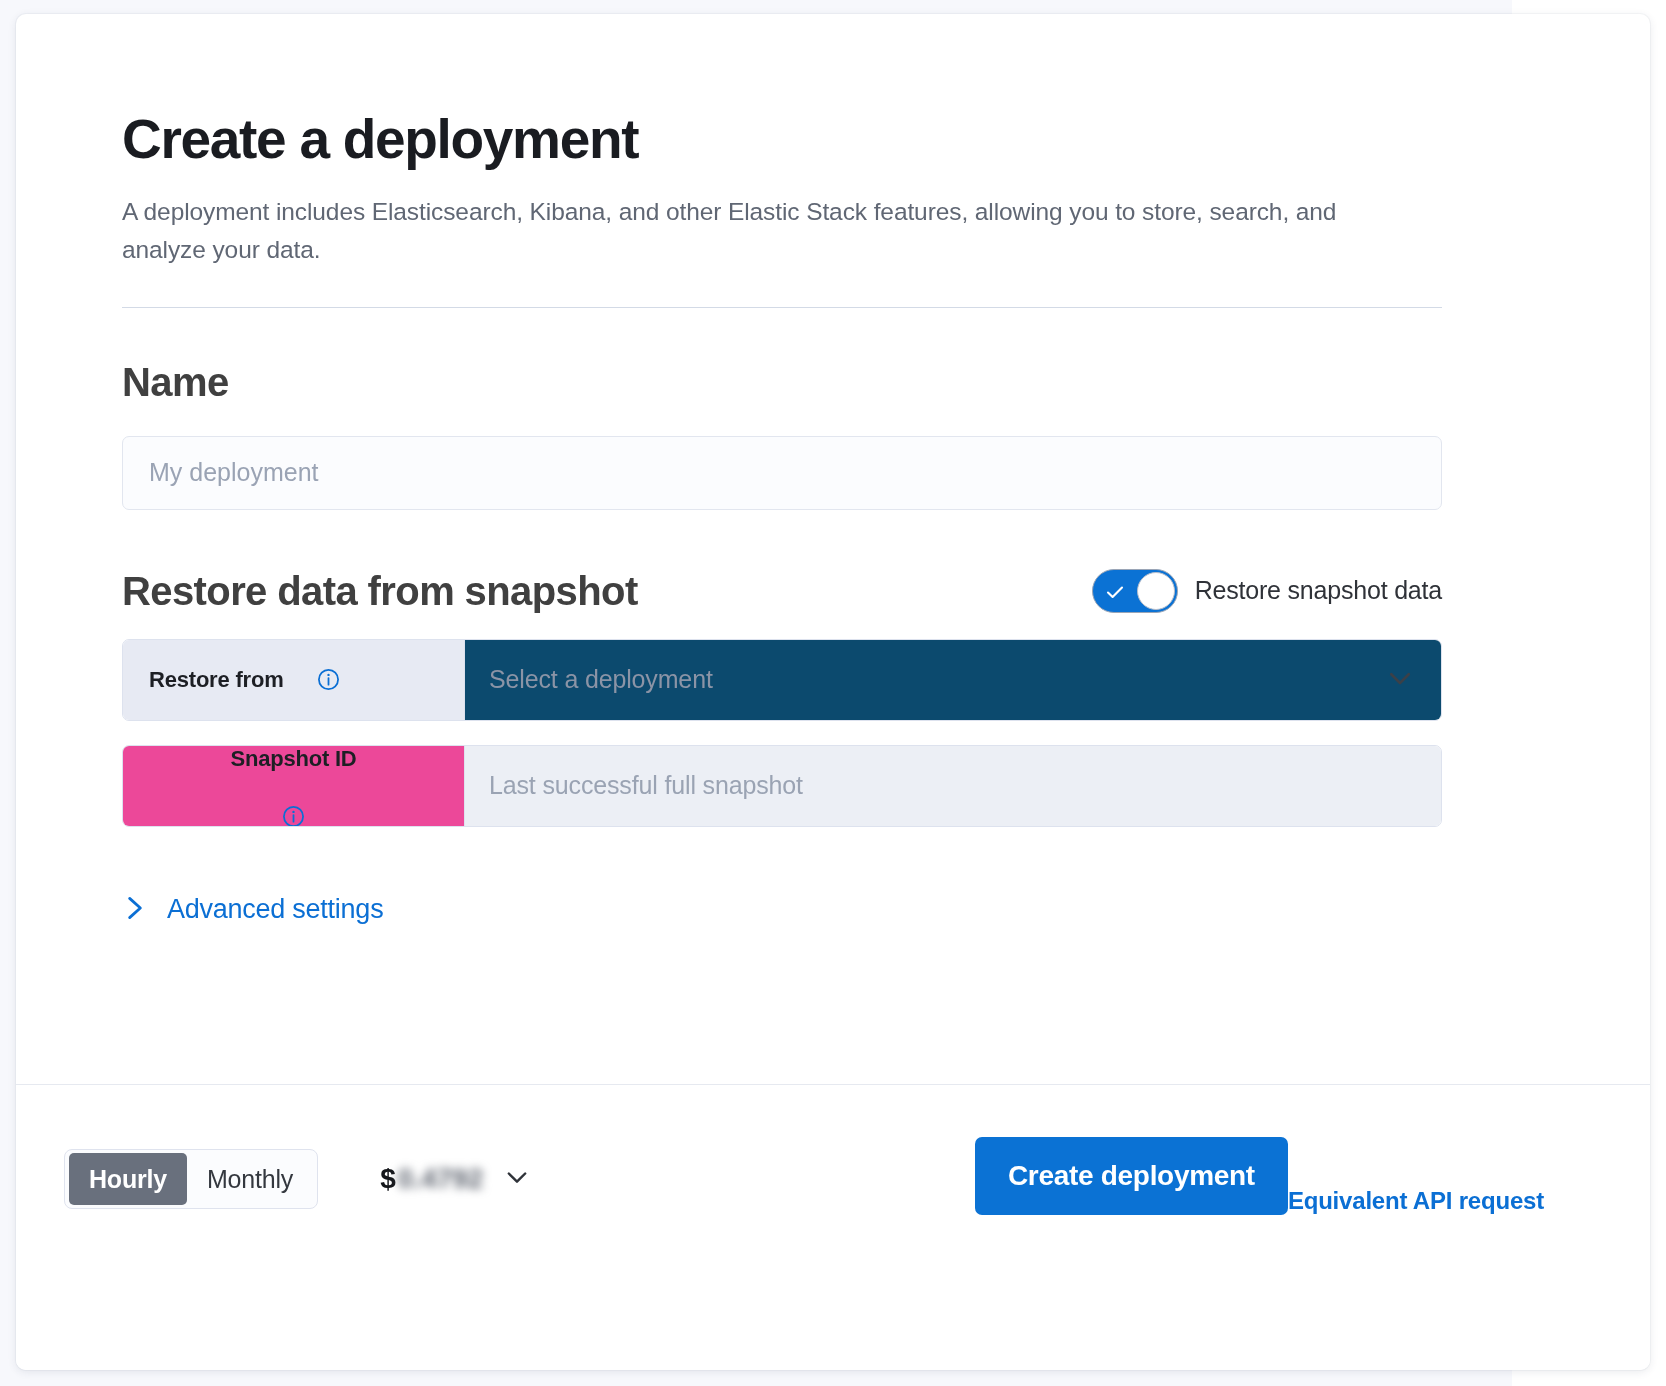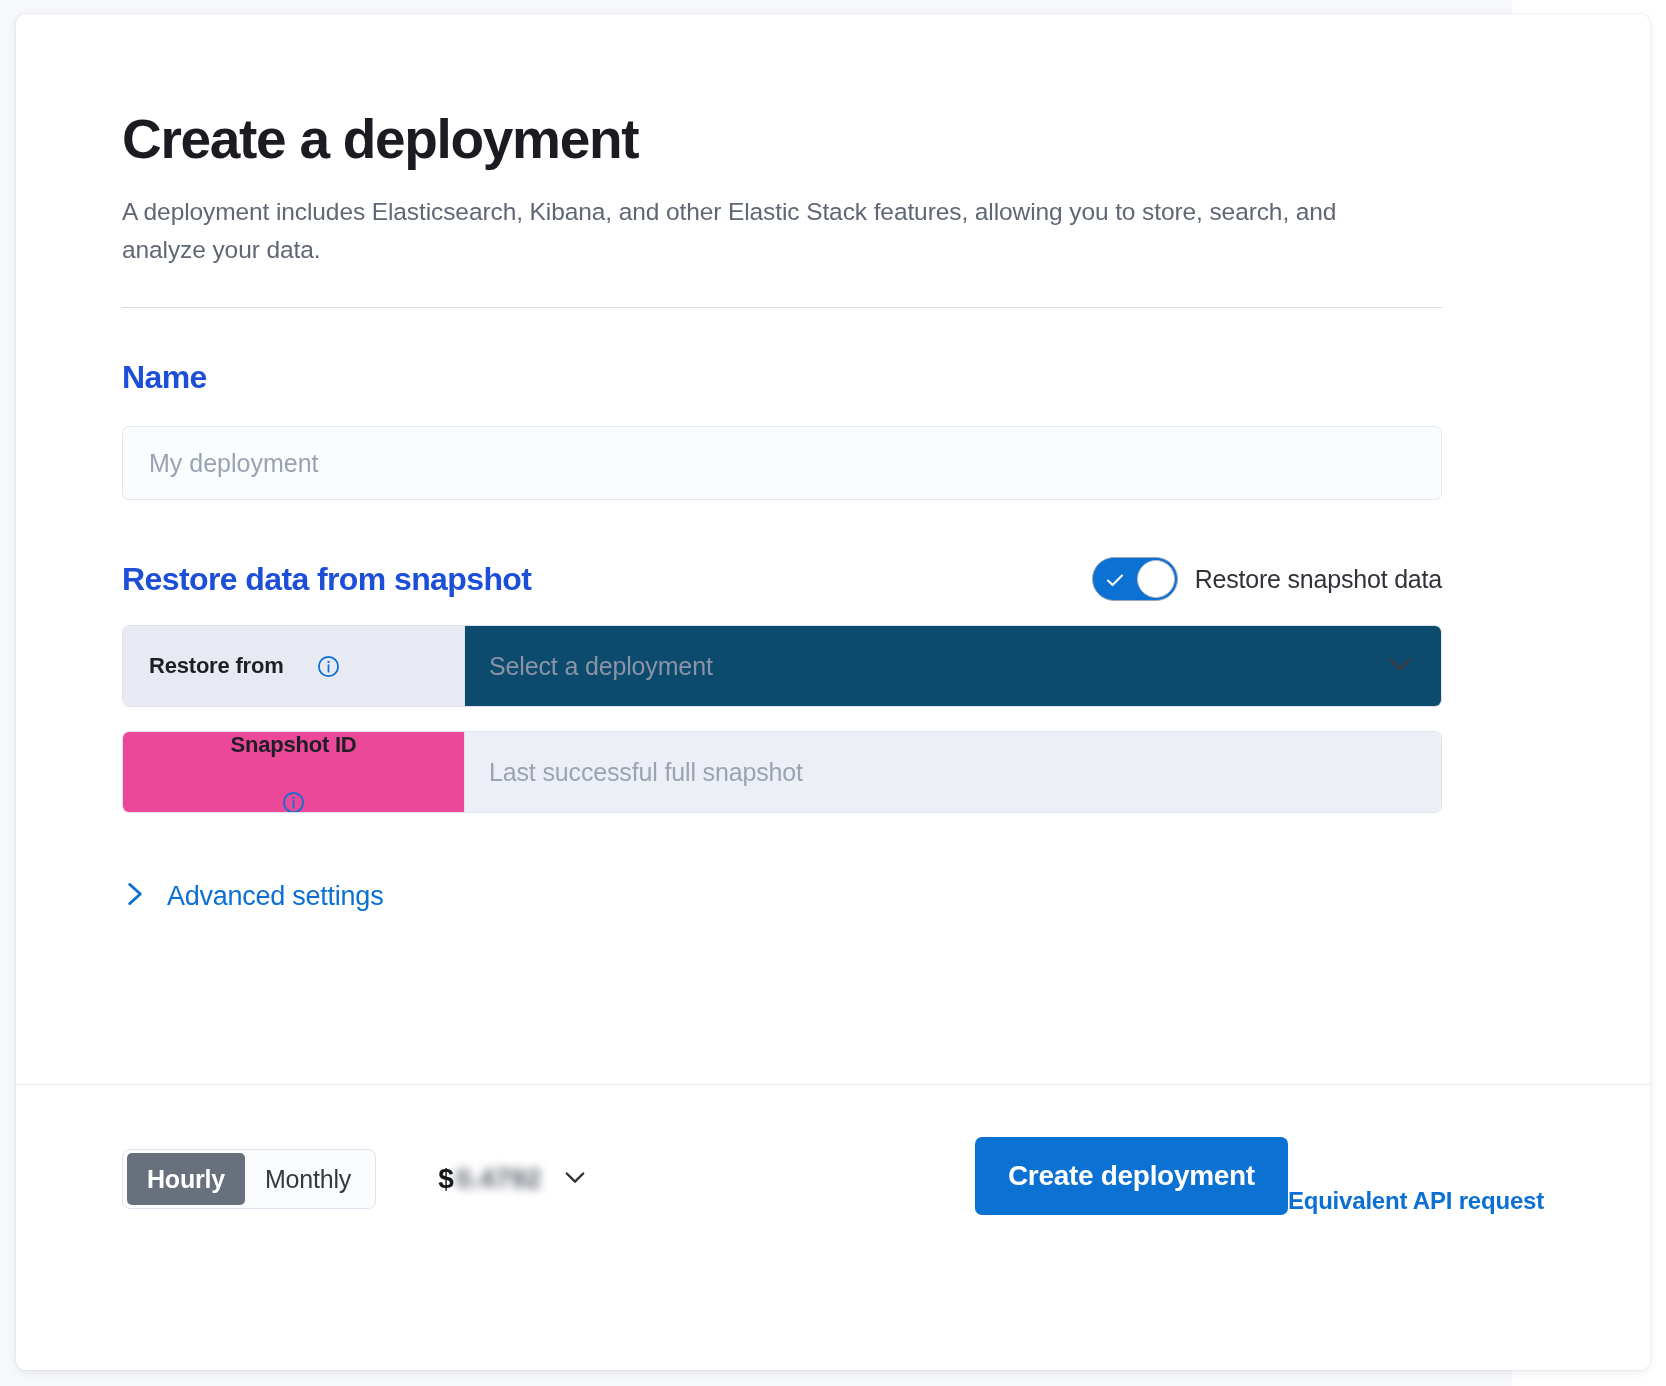--- a/index.html
+++ b/index.html
@@ -61,23 +61,23 @@
   }
 
   .divider {
     margin-top: 39px;
     height: 1px;
     background: #d3dae6;
   }
 
   
   .section-title {
-    font-size: 32px;
-    font-weight: 700;
-    color: #1d4ed8;
+    font-size: 40px;
+    font-weight: 700;
+    color: #404040;
     letter-spacing: -0.6px;
     line-height: 1.2;
   }
 
   .name-block { margin-top: 50px; }
 
   
   .name-input {
     margin-top: 30px;
     width: 1320px;
@@ -216,21 +216,21 @@
     letter-spacing: -0.25px;
   }
 
   
   .footer {
     flex: none;
     height: 286px;
     border-top: 1px solid #e6e9f0;
     background: #ffffff;
     position: relative;
-    padding: 52px 106px 0 106px;
+    padding: 52px 106px 0 48px;
     display: flex;
     align-items: flex-start;
     justify-content: space-between;
   }
 
   .footer-left {
     display: flex;
     align-items: center;
     gap: 62px;
     padding-top: 12px;

